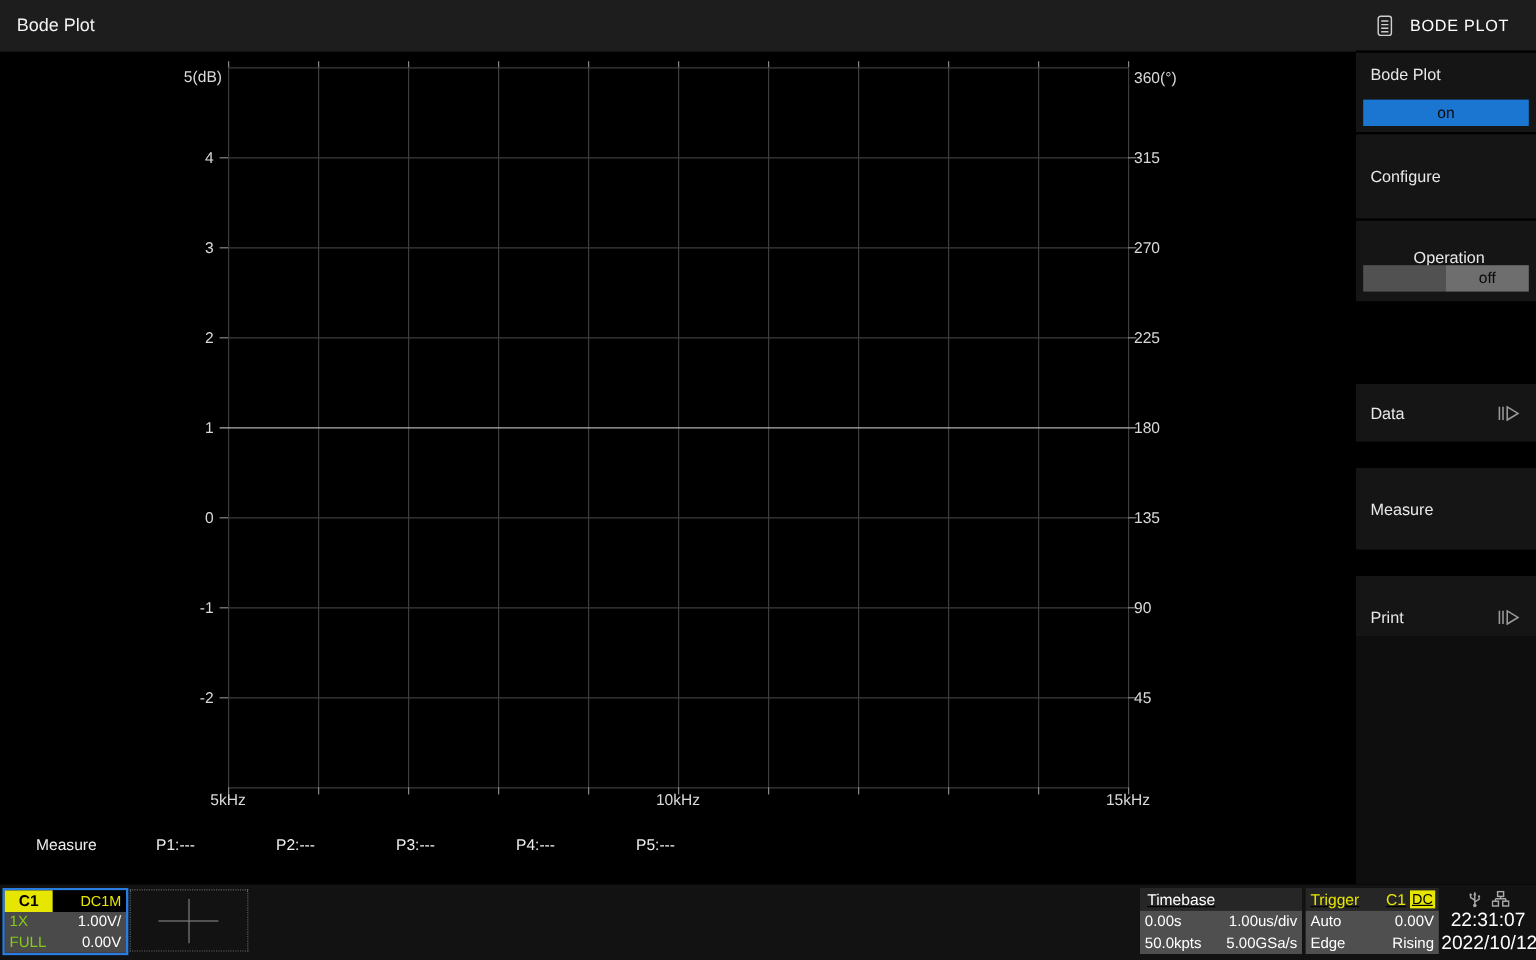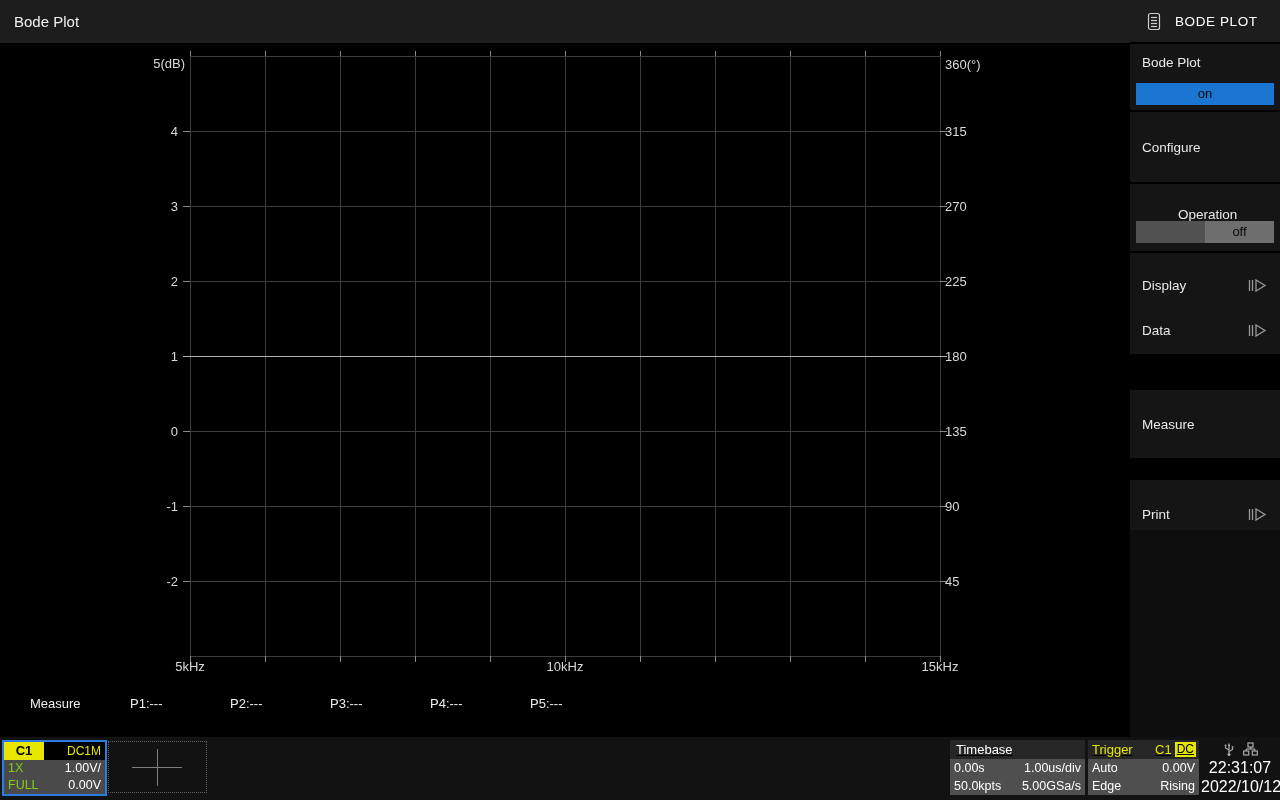--- a/index.html
+++ b/index.html
@@ -289,32 +289,22 @@
     </div>
 
     <div class="sb-sec" style="top:184px;height:67px;">
       <span class="sb-label" style="top:23px;margin-left:36px;">Operation</span>
       <div class="toggle" style="top:37px;">
         <div class="half tg-off-l"></div>
         <div class="half tg-off-r">off</div>
       </div>
     </div>
 
-    <div class="sb-sec sec-center" style="top:253px;height:65px;">
-      <span class="lbl">Display</span>
-      <svg width="20" height="13" viewBox="0 0 20 13">
-        <g stroke="#999" stroke-width="1.3" fill="none">
-          <line x1="1.5" y1="1" x2="1.5" y2="12"></line>
-            <line x1="4.5" y1="1" x2="4.5" y2="12"></line>
-          <path d="M8 1 L17 6.5 L8 12 Z"></path>
-        </g>
-      </svg>
-    </div>
-
-    <div class="sb-sec sec-center" style="top:306px;height:48px;gap:19px;">
+
+    <div class="sb-sec sec-center" style="top:320px;height:48px;gap:19px;">
       <span class="lbl">Data</span>
       <svg width="20" height="13" viewBox="0 0 20 13">
         <g stroke="#999" stroke-width="1.3" fill="none">
           <line x1="1.5" y1="1" x2="1.5" y2="12"></line>
             <line x1="4.5" y1="1" x2="4.5" y2="12"></line>
           <path d="M8 1 L17 6.5 L8 12 Z"></path>
         </g>
       </svg>
     </div>
 

